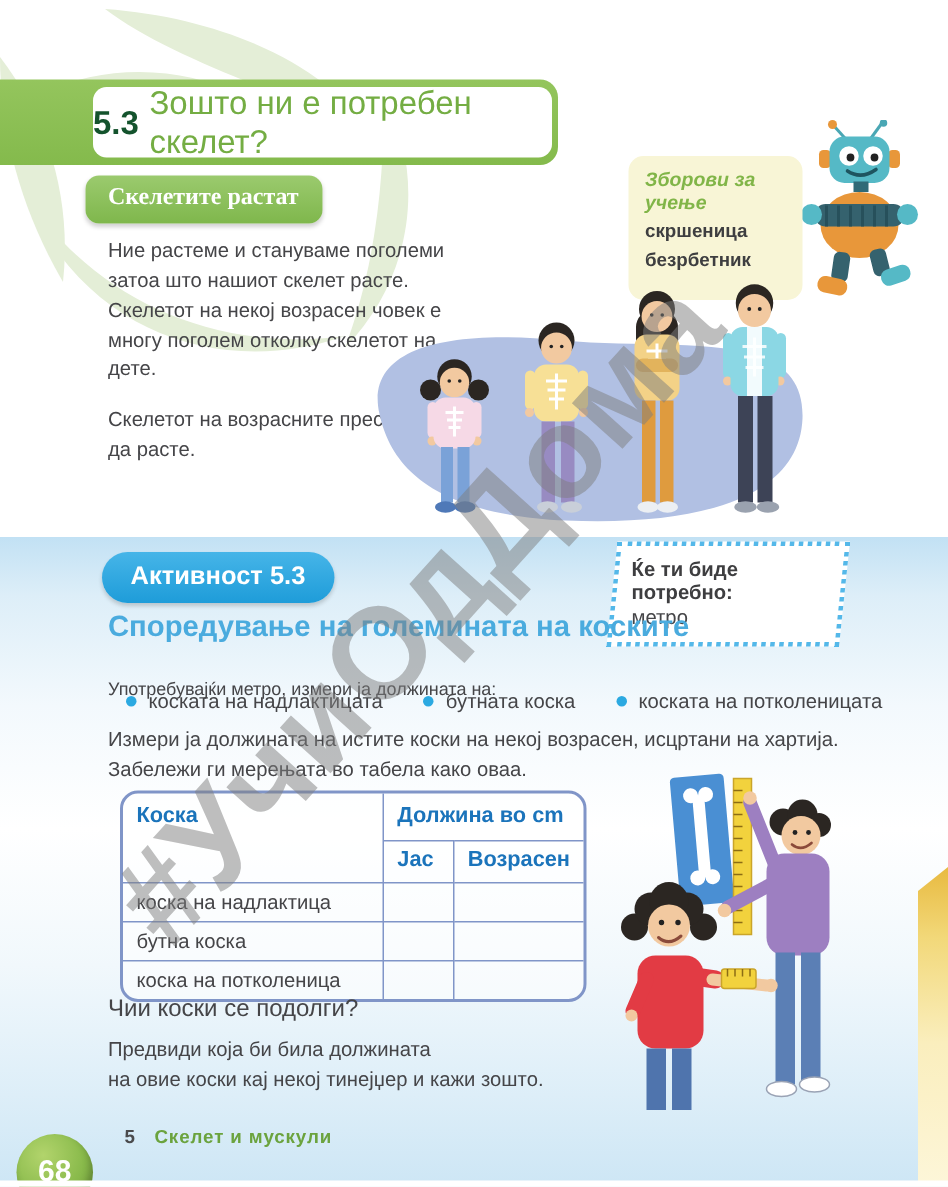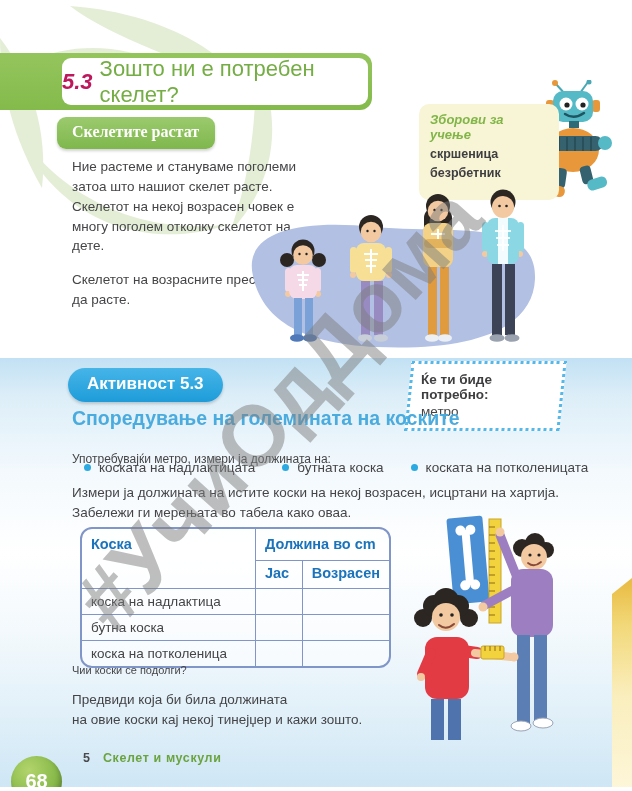--- a/index.html
+++ b/index.html
@@ -16,26 +16,26 @@
   
   .header-band {
     left:0; top:53px; width:372px; height:57px;
     background:linear-gradient(180deg,#94c55d,#84ba4c);
     border-radius:0 12px 12px 0;
   }
   .header-title-box {
     left:62px; top:58px; width:306px; height:47px; background:#fff;
     border-radius:9px; display:flex; align-items:center; justify-content:center; gap:7px;
   }
-  .header-num { font-weight:bold; font-size:22px; color:#be185d;font-style:italic; }
+  .header-num { font-weight:bold; font-size:22px; color:#14532d; }
   .header-title { font-size:22px; color:#74ad43; }
 
   
   .vocab {
-    left:419px; top:104px; width:140px; height:96px; background:#f8f5d6;
+    left:419px; top:104px; width:116px; height:96px; background:#f8f5d6;
     border-radius:10px; padding:8px 11px;
   }
   .vocab-title { font-size:13px; font-style:italic; font-weight:bold; color:#81b548; margin-bottom:3px; }
   .vocab-word { font-size:12.5px; font-weight:bold; color:#3e3e40; line-height:1.55; }
 
   
   .green-btn {
     left:57px; top:117px; width:fit-content; padding:6px 16px 8px 15px;
     background:linear-gradient(180deg,#9bca6e,#7fb74c);
     border-radius:9px; color:#fff; font-weight:bold; font-size:16px;
@@ -81,21 +81,21 @@
   }
   .bone-table td { padding:4px 9px; }
   .bone-table .th { color:#1b74bb; font-weight:bold; font-size:14.5px; }
   .td-bone-hd { width:175px; vertical-align:top; padding-top:7px !important; border-right:1.5px solid #8095c8; }
   .td-len-hd { padding-top:7px !important; padding-bottom:8px !important; }
   .td-jas { width:47px; border-right:1.5px solid #8095c8; border-top:1.5px solid #8095c8; padding-bottom:7px !important; }
   .td-voz { border-top:1.5px solid #8095c8; padding-bottom:7px !important; }
   .row-bone td { border-top:1.5px solid #8095c8; height:26px; }
   .row-bone td:nth-child(1), .row-bone td:nth-child(2) { border-right:1.5px solid #8095c8; }
 
-  .q1 { left:72px; top:664px; font-size:11px; }
+  .q1 { left:72px; top:664px; font-size:16px; }
   .q2 { left:72px; top:690px; font-size:13.5px; line-height:1.5; }
 
   
   .page-circle {
     left:11px; top:756px; width:51px; height:51px; border-radius:50%;
     background:radial-gradient(circle at 35% 28%,#b2d46c,#89ba4b 55%,#6d9b38 100%);
     color:#fff; font-weight:bold; font-size:20px;
     display:flex; align-items:center; justify-content:center;
     box-shadow:inset -2px -4px 5px rgba(0,0,0,.22);
   }

